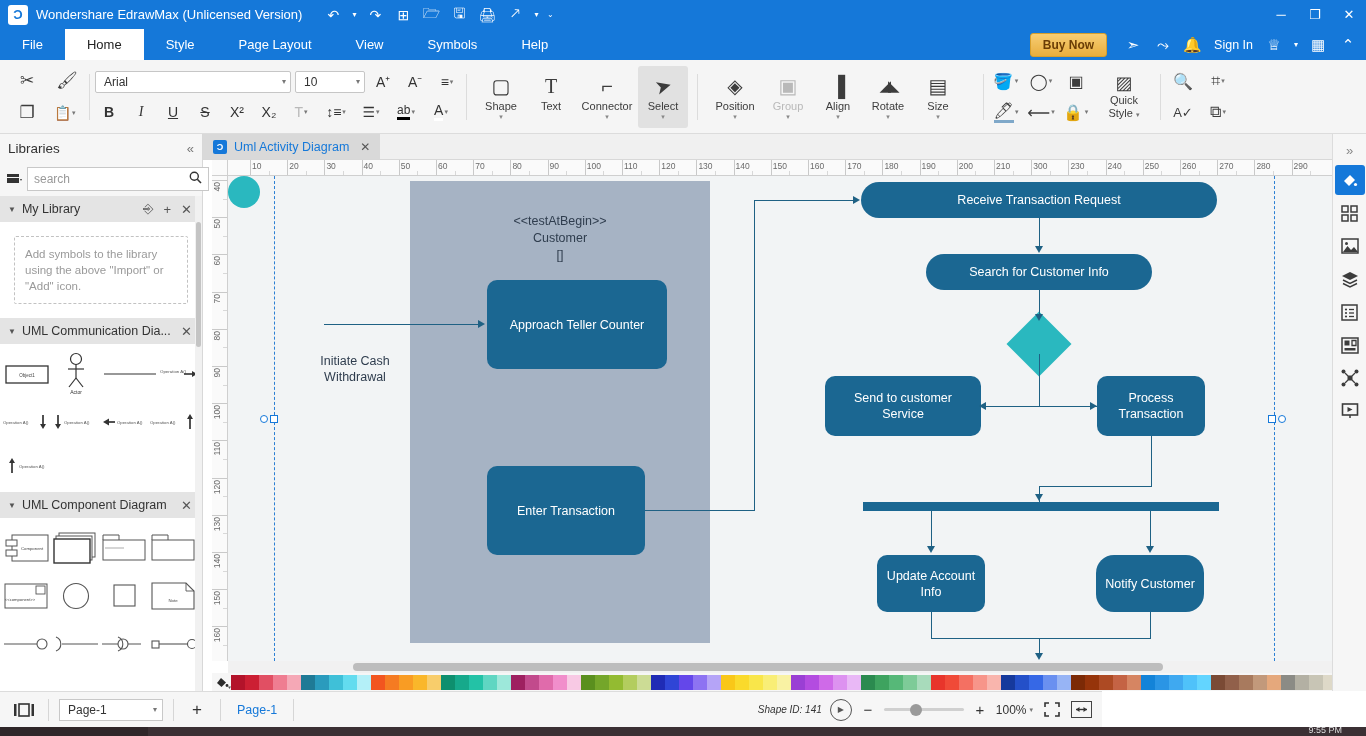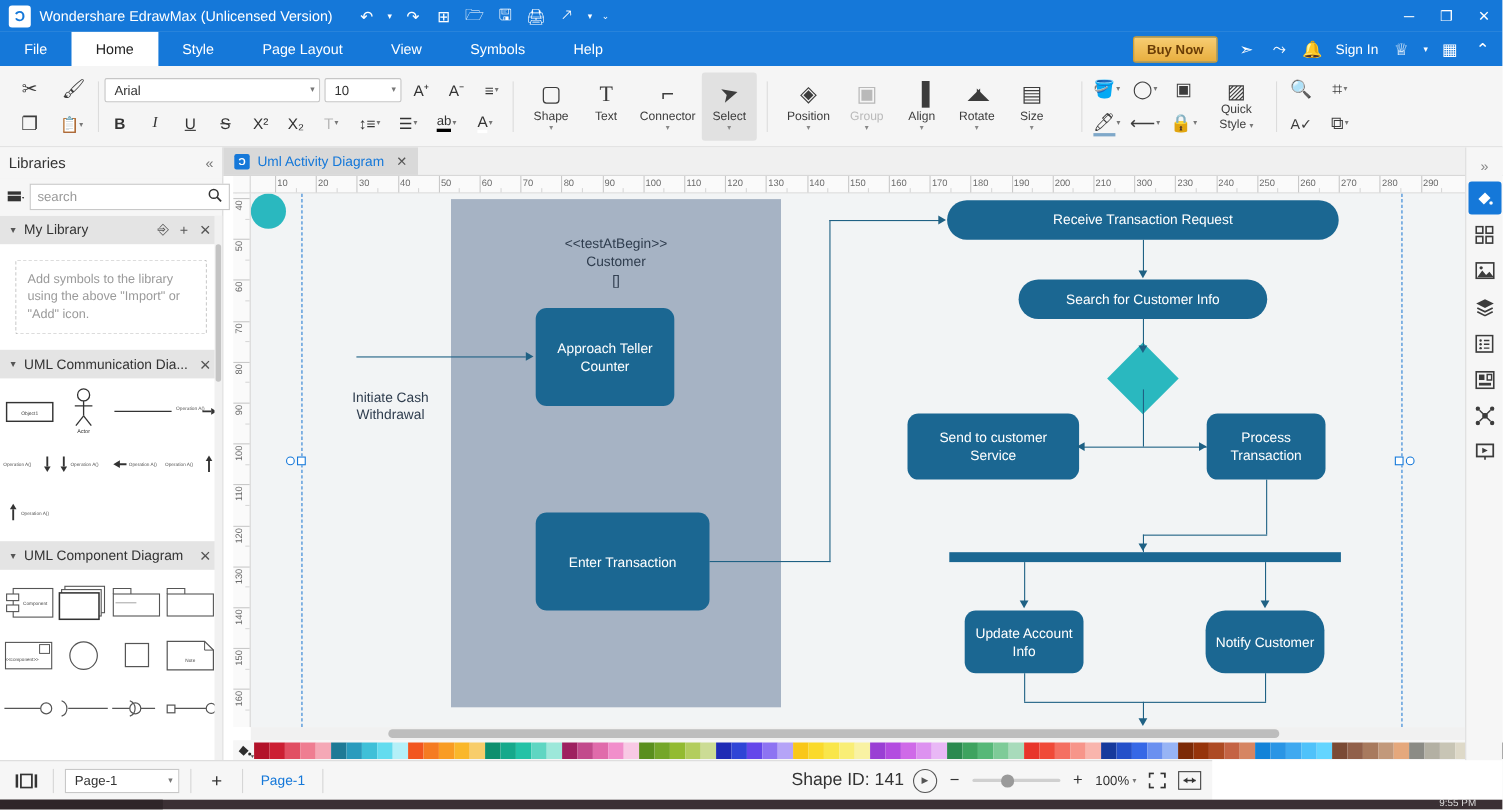--- a/index.html
+++ b/index.html
@@ -298,21 +298,21 @@
   .sb-sep{ width:1px;height:22px;background:#d6d6d6;margin:0 10px;}
   .sb-ic{ width:28px;height:24px;display:flex;align-items:center;justify-content:center;color:#333;font-size:15px;margin-left:10px;}
   .pagesel{
     width:104px;height:22px;border:1px solid #c8c8c8;background:#fff;
     display:flex;align-items:center;padding:0 5px 0 8px;font-size:12px;color:#333;
   }
   .pagesel .arw{ margin-left:auto;font-size:8px;color:#777;}
   .plusbtn{ width:26px;height:24px;display:flex;align-items:center;justify-content:center;font-size:17px;color:#333;}
   .pagetag{ color:#1578d9; font-size:12.5px; padding:0 6px; }
   .sb-right{ margin-left:auto; display:flex; align-items:center; padding-right:10px; gap:8px;}
-  .shapeid{ font-size:16px;color:#333; }
+  .shapeid{ font-size:10px;color:#333;font-style:italic; }
   .playbtn{ width:22px;height:22px;border:1.5px solid #555;border-radius:50%;display:flex;align-items:center;justify-content:center;font-size:8px;color:#555;}
   .zoom-minus,.zoom-plus{ font-size:15px;color:#333;width:16px;text-align:center;}
   .slider{ position:relative; width:80px; height:16px; display:flex;align-items:center;}
   .slider .track{ width:80px;height:3px;background:#d0d0d0;border-radius:2px;}
   .slider .knob{ position:absolute; left:26px; width:12px;height:12px;border-radius:50%;background:#9a9a9a;}
   .zoomval{ font-size:12px;color:#333;display:flex;align-items:center;gap:3px;}
   .zoomval .arw{font-size:7px;color:#777;}
   .fitbtn{ width:22px;height:20px;display:flex;align-items:center;justify-content:center;font-size:13px;color:#333;}
   .fitbtn.boxed{ border:1.5px solid #444; width:21px;height:17px;font-size:11px;}
 
@@ -911,21 +911,21 @@
           <div>[]</div>
         </div>
       </div>
 
       <div class="start-node"></div>
       <div class="start-label" style="left:62px;top:177px;width:130px;">
         <div>Initiate Cash</div>
         <div>Withdrawal</div>
       </div>
 
-      <div class="node" style="left:259px;top:104px;width:126px;height:89px;">Approach Teller Counter</div>
+      <div class="node" style="left:259px;top:104px;width:180px;height:89px;">Approach Teller Counter</div>
       <div class="node" style="left:259px;top:290px;width:158px;height:89px;">Enter Transaction</div>
       <div class="node pill" style="left:633px;top:6px;width:356px;height:36px;">Receive Transaction Request</div>
       <div class="node pill" style="left:698px;top:78px;width:226px;height:36px;">Search for Customer Info</div>
       <div class="node" style="left:597px;top:200px;width:156px;height:60px;">Send to customer Service</div>
       <div class="node" style="left:869px;top:200px;width:108px;height:60px;">Process Transaction</div>
       <div class="node" style="left:649px;top:379px;width:108px;height:57px;">Update Account Info</div>
       <div class="node" style="left:868px;top:379px;width:108px;height:57px;border-radius:18px;">Notify Customer</div>
 
       <div class="diamond" style="left:788px;top:145px;"></div>
 

